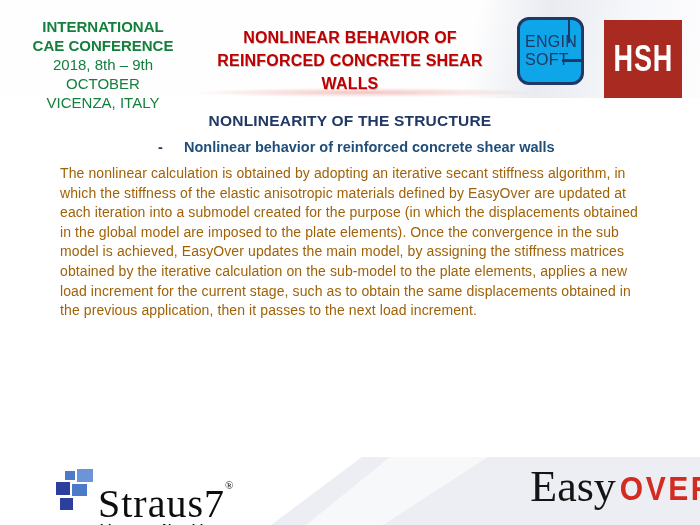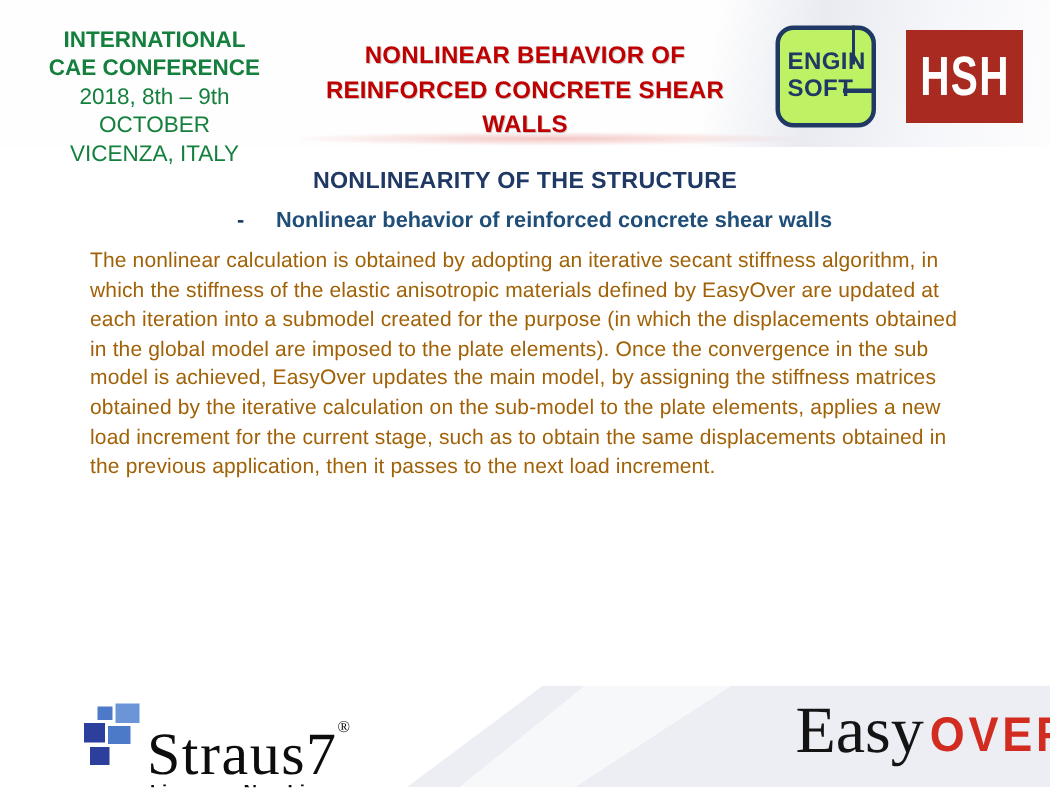--- a/index.html
+++ b/index.html
@@ -29,32 +29,32 @@
   .slide-title {
     position:absolute; left:187px; top:26px; width:326px;
     text-align:center; color:#c00000; font-weight:bold;
     font-size:16px; line-height:23px; letter-spacing:0.2px;
     text-shadow:0.6px 0.8px 0 rgba(130,130,130,0.45);
   }
 
   
   .es-logo {
     position:absolute; left:517px; top:17px; width:67px; height:68px;
-    border:3px solid #1f3864; border-radius:12px; background:#bef264;
+    border:3px solid #1f3864; border-radius:12px; background:#0ea5e9;
     display:flex; flex-direction:column; justify-content:center;
-    padding-left:5px; color:#1f3864; font-weight:bold;
+    padding-left:5px; color:#1f3864; font-weight:normal;
   }
   .es-line1 { font-size:16px; line-height:18px; letter-spacing:0.3px; }
   .es-line2 { font-size:16px; line-height:18px; letter-spacing:0.3px; }
   .es-vline { position:absolute; right:11px; top:-3px; width:2.5px; height:26px; background:#1f3864; }
   .es-hline { position:absolute; right:-3px; top:39px; width:22px; height:2.5px; background:#1f3864; }
 
   
   .hsh-logo {
-    position:absolute; left:604px; top:20px; width:78px; height:62px;
+    position:absolute; left:604px; top:20px; width:78px; height:78px;
     background:#a82a21; display:flex; align-items:center; justify-content:center;
   }
   .hsh-logo span {
     color:#ffffff; font-weight:bold; font-size:33px;
     transform:scale(0.82,1.12); letter-spacing:1px;
     font-family:"Liberation Sans", sans-serif;
   }
 
   
   .section-title {

